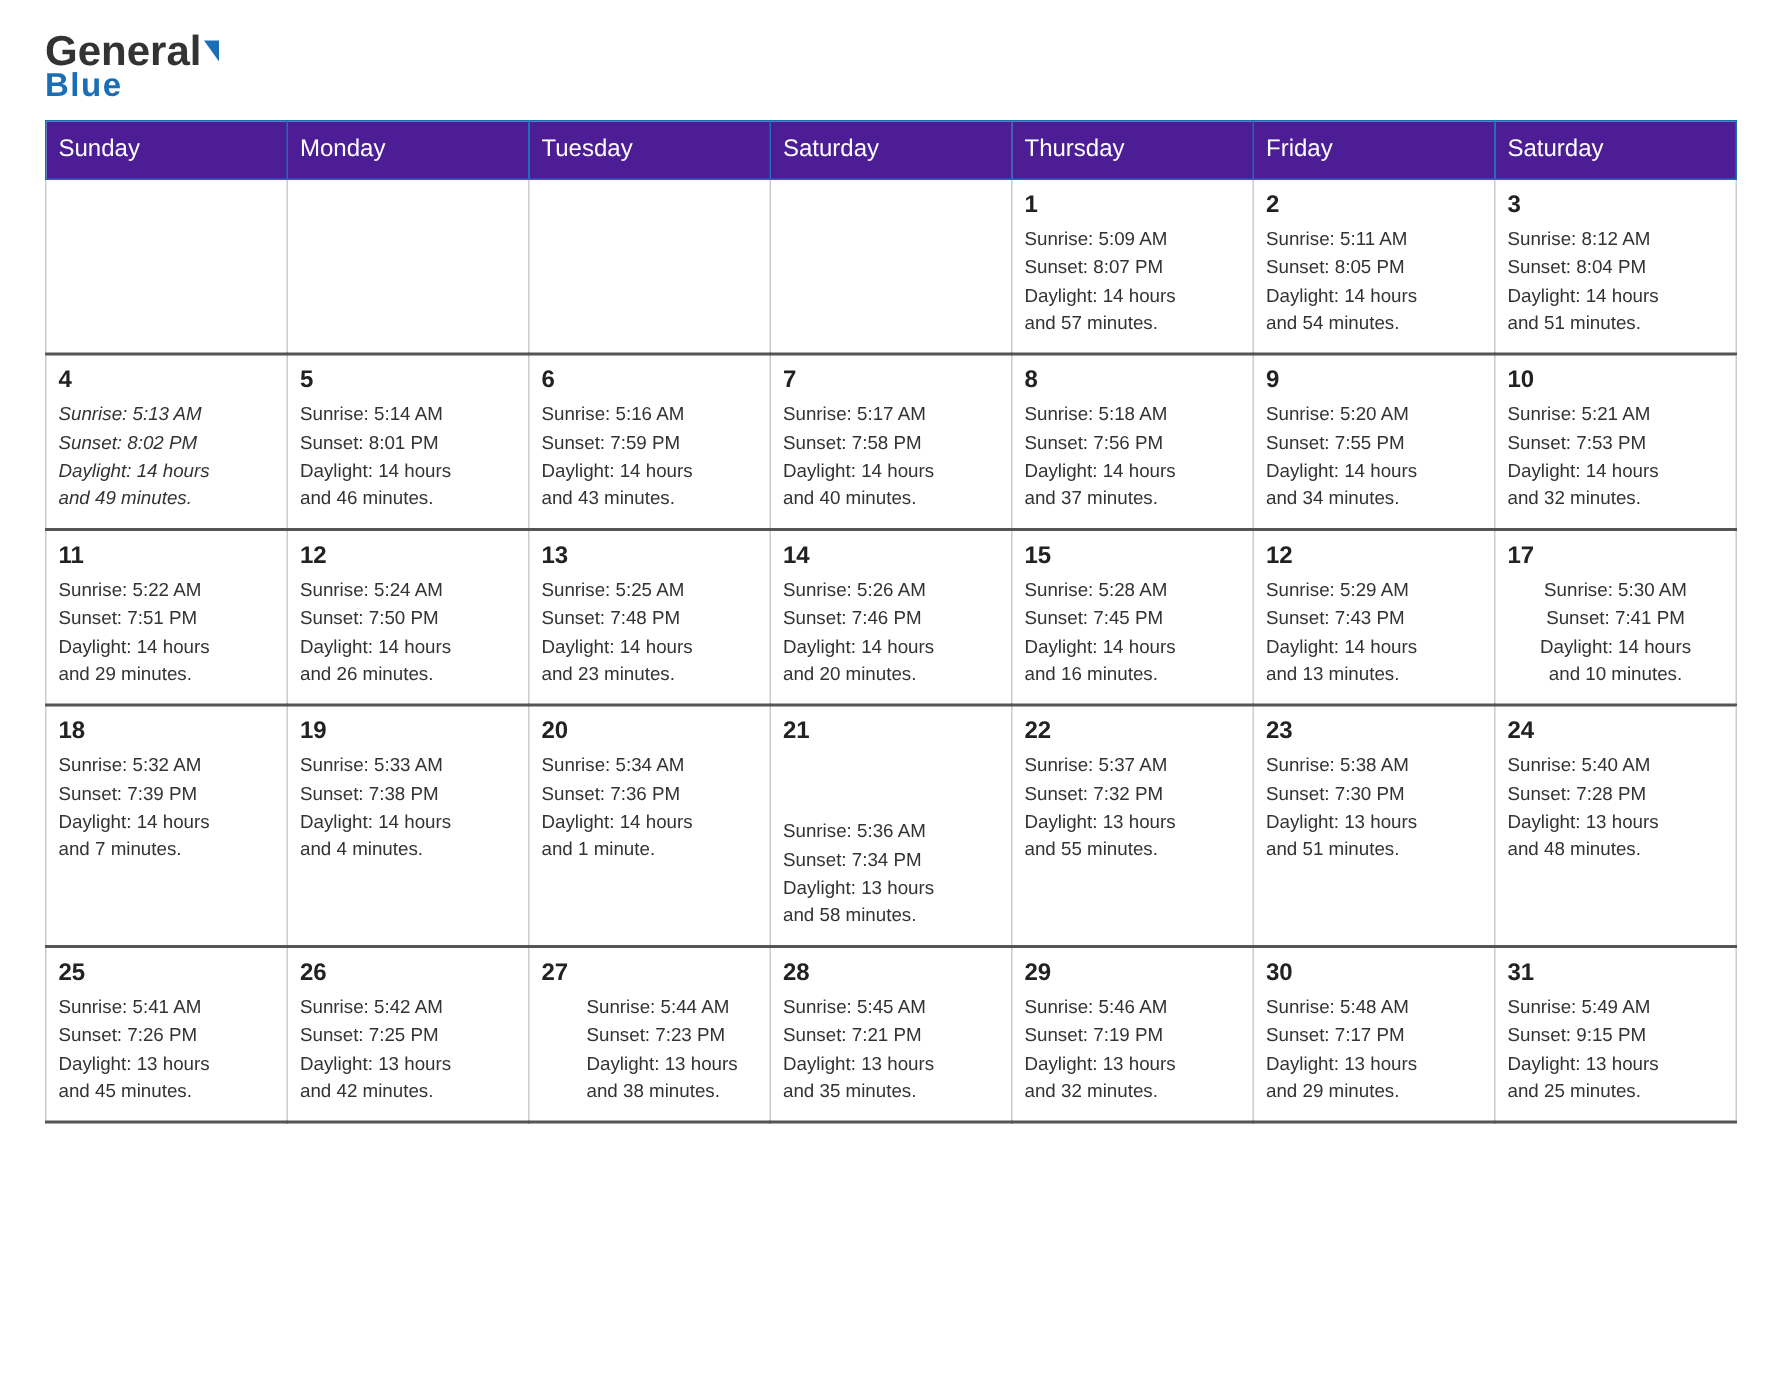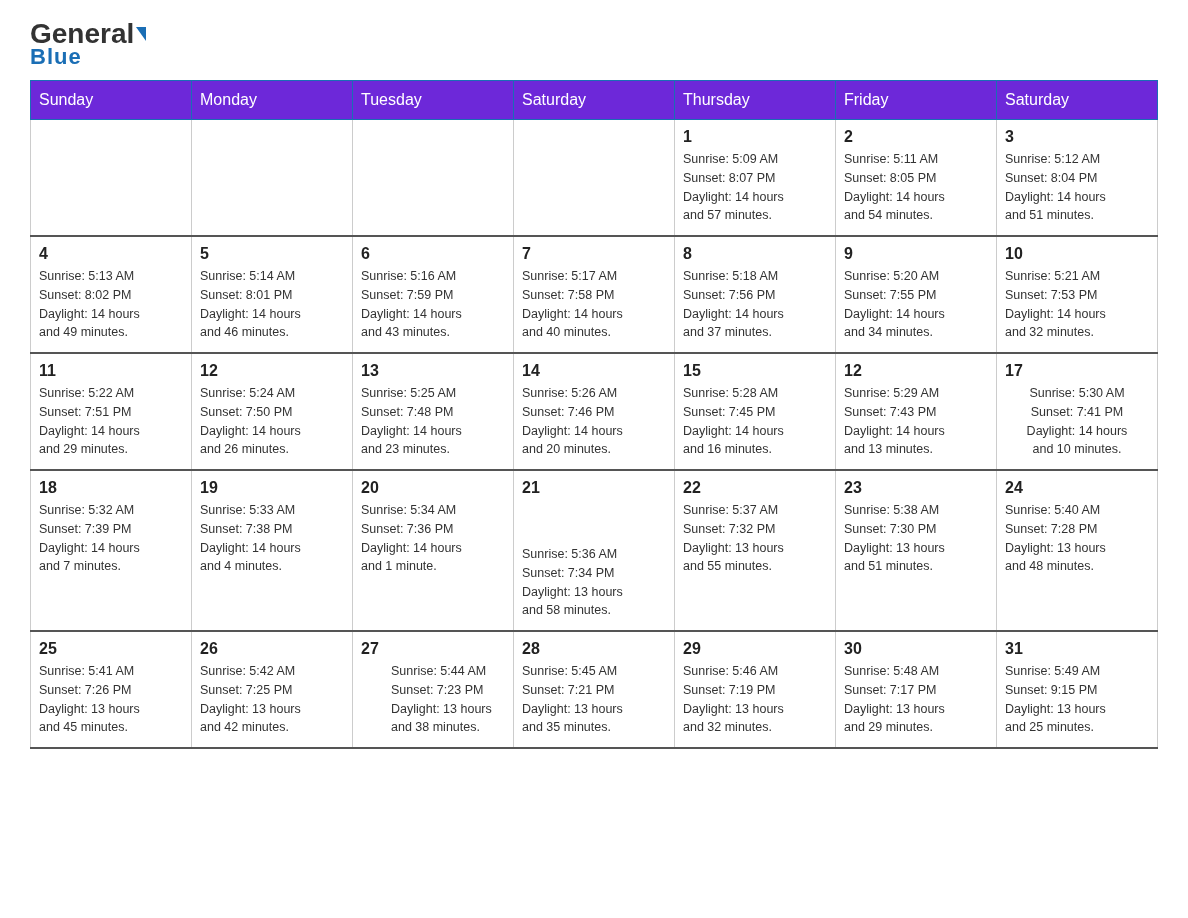--- a/index.html
+++ b/index.html
@@ -48,21 +48,21 @@
       font-size: 22px;
       color: #555;
       margin-top: 2px;
     }
     .calendar {
       width: 100%;
       border-collapse: collapse;
       margin-top: 8px;
     }
     .calendar thead tr th {
-      background-color: #6d28d9;
+      background-color: #4c1d95;
       color: #fff;
       padding: 10px 8px;
       font-size: 16px;
       font-weight: normal;
       text-align: left;
       border: 1px solid #1a6eb5;
     }
     .calendar tbody tr td {
       vertical-align: top;
       padding: 8px 8px 10px 8px;
@@ -133,30 +133,30 @@
         </td>
         <td>
           <span class="day-num">2</span>
           <div class="day-info" style="white-space: pre-line;">Sunrise: 5:11 AM
 Sunset: 8:05 PM
 Daylight: 14 hours
 and 54 minutes.</div>
         </td>
         <td>
           <span class="day-num">3</span>
-          <div class="day-info" style="white-space: pre-line;">Sunrise: 5:12 AM
+          <div class="day-info" style="white-space: pre-line;">Sunrise: 8:12 AM
 Sunset: 8:04 PM
 Daylight: 14 hours
 and 51 minutes.</div>
         </td>
       </tr>
       <tr>
         <td>
           <span class="day-num">4</span>
-          <div class="day-info" style="white-space: pre-line;">Sunrise: 5:13 AM
+          <div class="day-info" style="white-space: pre-line; font-style: italic;">Sunrise: 5:13 AM
 Sunset: 8:02 PM
 Daylight: 14 hours
 and 49 minutes.</div>
         </td>
         <td>
           <span class="day-num">5</span>
           <div class="day-info" style="white-space: pre-line;">Sunrise: 5:14 AM
 Sunset: 8:01 PM
 Daylight: 14 hours
 and 46 minutes.</div>

